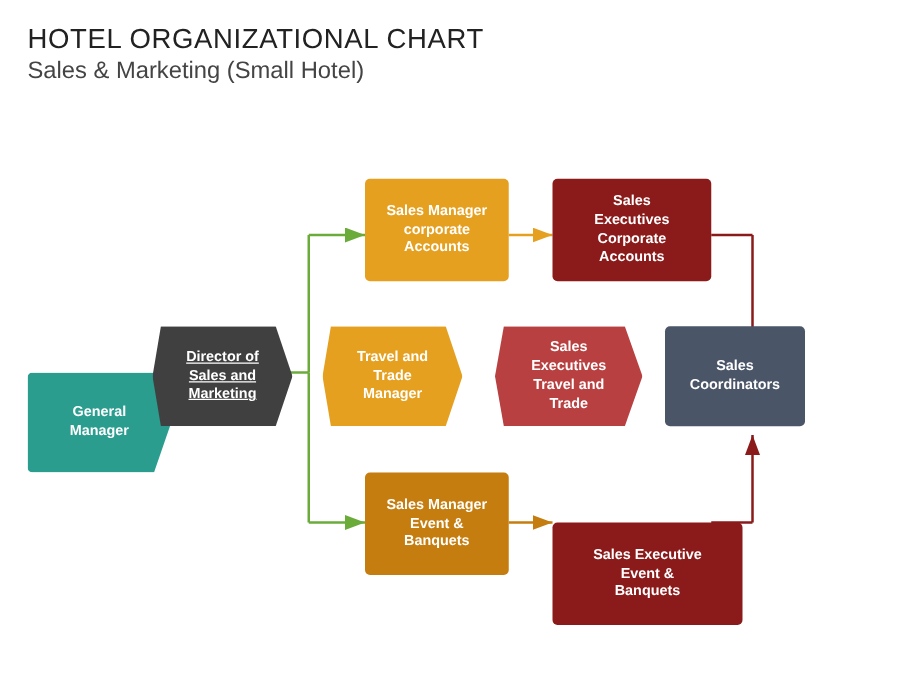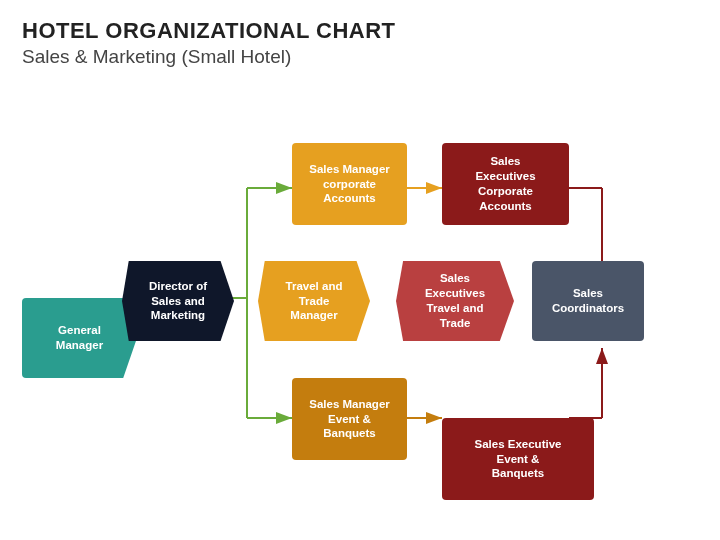--- a/index.html
+++ b/index.html
@@ -12,21 +12,21 @@
       position: relative;
     }
     .page {
       width: 720px;
       height: 540px;
       padding: 18px 22px 10px 22px;
       position: relative;
     }
     .title {
       font-size: 22px;
-      font-weight: 700;
+      font-weight: 400;
       color: #222;
       letter-spacing: 0.5px;
       margin-bottom: 2px;
     }
     .subtitle {
       font-size: 19px;
       color: #444;
       margin-bottom: 10px;
     }
     .chart-area {
@@ -52,21 +52,21 @@
     }
     
     .shape-arrow-right {
       clip-path: polygon(0 0, 88% 0, 100% 50%, 88% 100%, 0 100%);
     }
     .shape-arrow-left-right {
       clip-path: polygon(6% 0, 88% 0, 100% 50%, 88% 100%, 6% 100%, 0 50%);
     }
     
     .teal { background: #2a9d8f; }
-    .green { background: #0f172a; }
+    .green { background: #404040; text-decoration: underline; }
     .orange { background: #e6a020; }
     .dark-red { background: #8b1a1a; }
     .red-brown { background: #b94040; }
     .slate { background: #4a5568; }
     .dark-orange { background: #c47d0e; }
 
     
     .arrows-svg {
       position: absolute;
       top: 0; left: 0;

